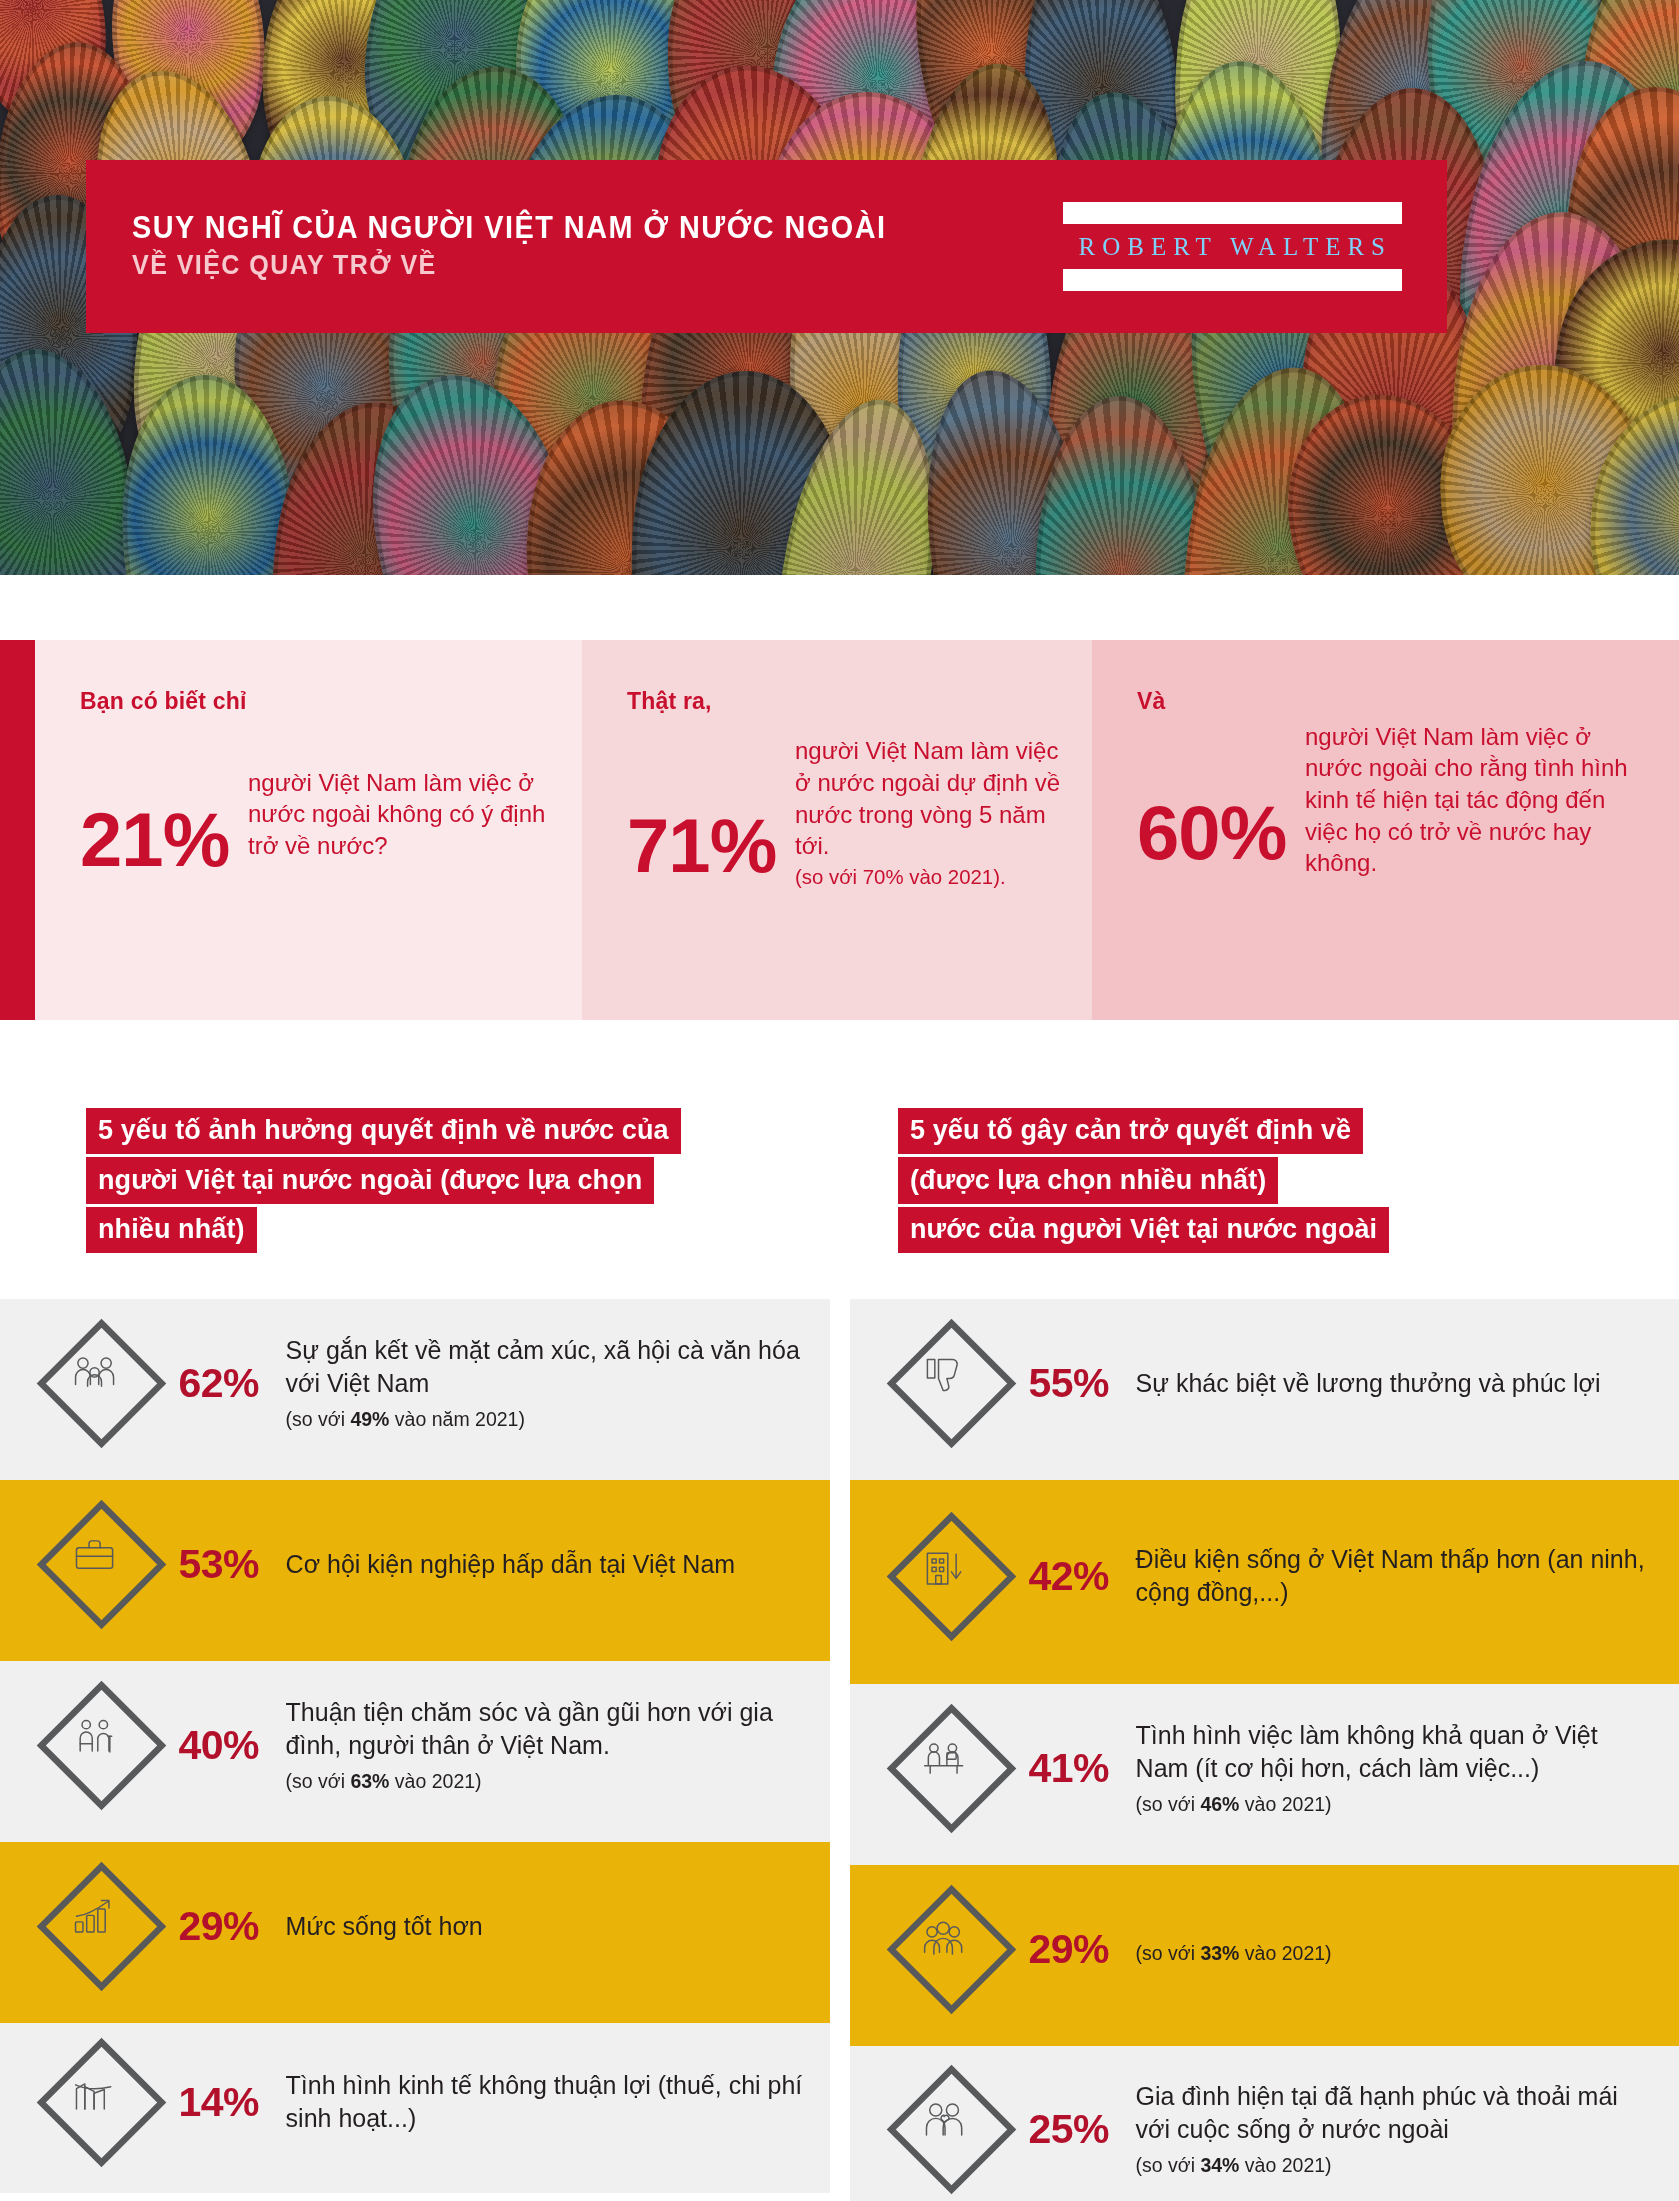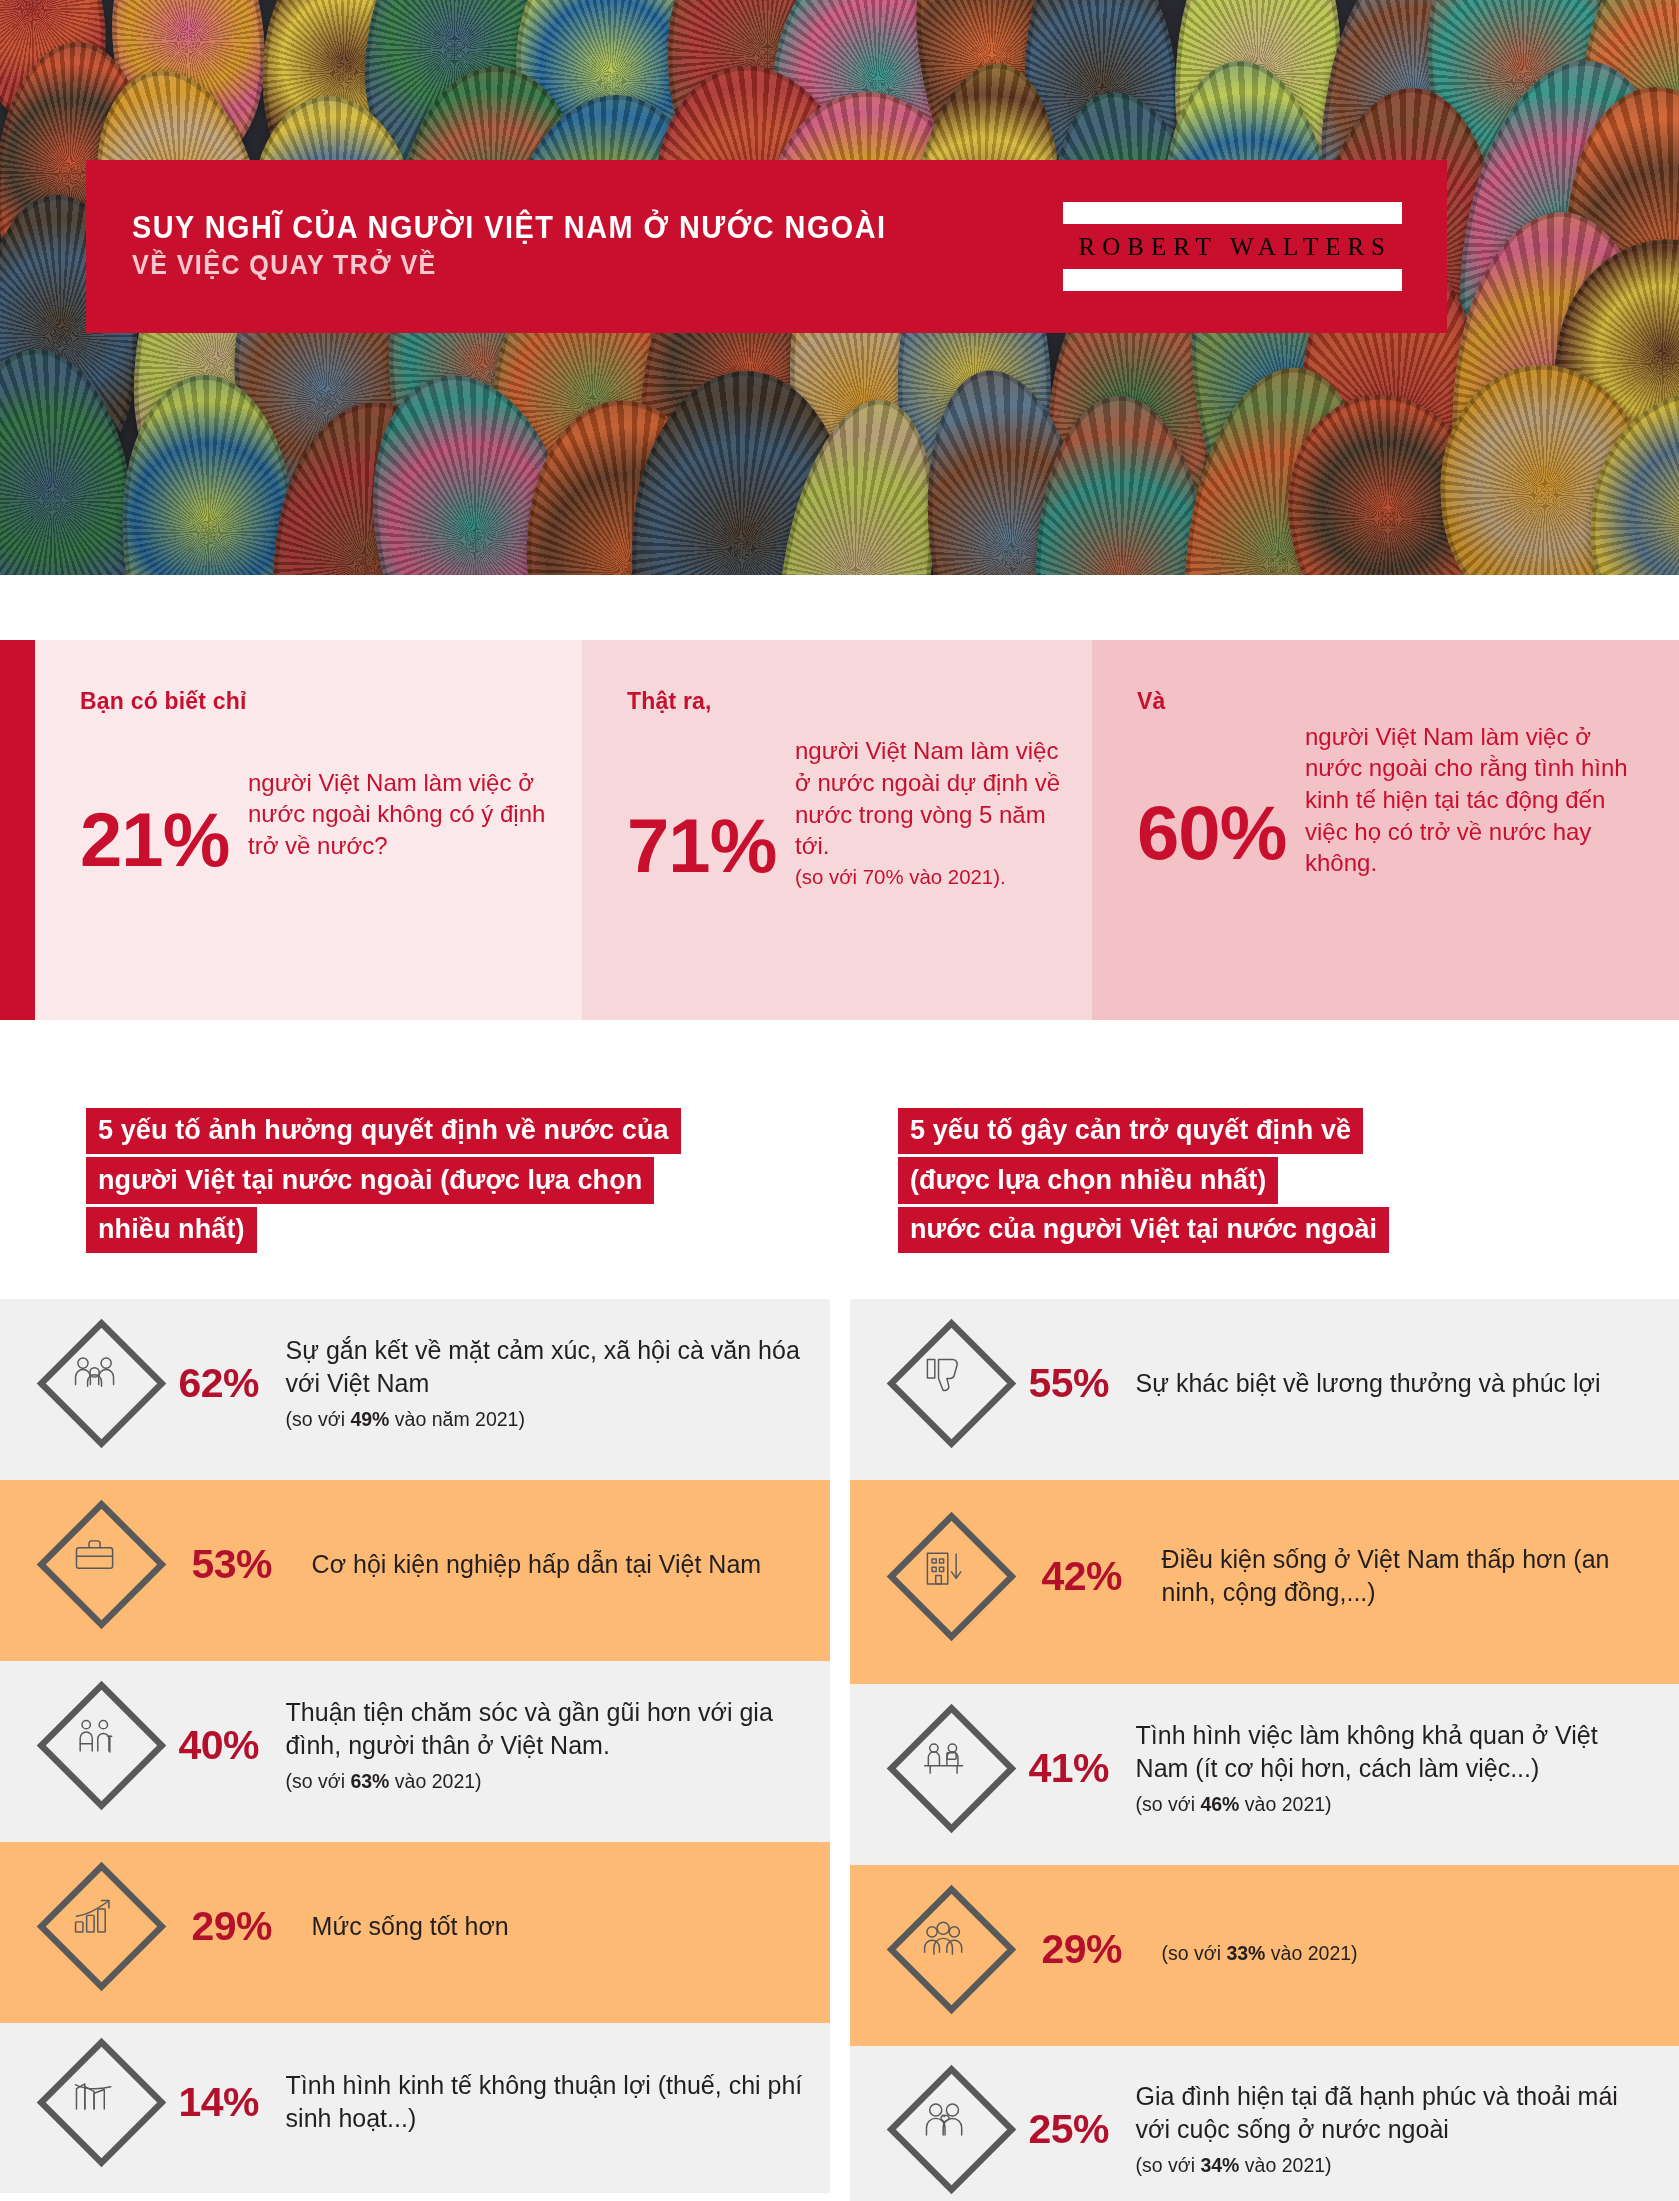--- a/index.html
+++ b/index.html
@@ -24,21 +24,21 @@
     font-size:31px;font-weight:700;color:#ffffff;letter-spacing:1.6px;
     line-height:1.04;white-space:nowrap;transform:scaleX(.93);transform-origin:left center;
   }
   .title-l2{
     font-size:27px;font-weight:700;color:#f6c9ce;letter-spacing:1.5px;
     line-height:1.15;margin-top:6.5px;white-space:nowrap;transform:scaleX(.93);transform-origin:left center;
   }
   .logo{width:339px;margin-right:45px;}
   .logo-bar{height:22px;background:#fff;}
   .logo-name{
-    font-size:25px;letter-spacing:7px;color:#000000;font-weight:400;
+    font-size:25px;letter-spacing:7px;color:#7dd3fc;font-weight:400;
     text-align:center;padding:8.3px 0 8.3px 5.6px;font-family:"Liberation Serif",serif;
   }
   
   .stats{position:absolute;left:0;top:640px;width:1680px;height:380px;display:flex;}
   .stat-stripe{width:35px;background:#c8102e;flex:0 0 35px;}
   .stat-col{position:relative;padding:48px 28px 0 45px;}
   .stat-col.c1{flex:0 0 547px;background:#fae8ea;}
   .stat-col.c2{flex:0 0 510px;background:#f6d7da;}
   .stat-col.c3{flex:1;background:#f2c2c7;}
   .stat-kicker{font-size:23px;font-weight:700;color:#c8102e;letter-spacing:0.2px;}
@@ -66,21 +66,21 @@
     line-height:1.0;padding:9.3px 12px 10.2px 12px;margin-bottom:2.8px;
     letter-spacing:0.1px;white-space:nowrap;
   }
   
   .grid{position:absolute;left:0;top:1299px;width:1680px;height:903px;}
   .col{position:absolute;top:0;width:830px;}
   .col.left{left:0;}
   .col.right{left:850px;}
   .lrow{display:flex;align-items:center;padding:0 24px 12px 32px;}
   .lrow.odd{background:#f0f0f0;}
-  .lrow.even{background:#fdba74;gap:13px;}
+  .lrow.even{background:#eab308;}
   .diamond{flex:0 0 139px;height:139px;position:relative;}
   .diamond svg{position:absolute;left:0;top:0;}
   .pct{
     flex:0 0 109px;font-size:41px;font-weight:700;color:#b3112b;
     text-align:left;letter-spacing:-0.5px;line-height:1;padding-left:7.4px;
   }
   .ltext{flex:1;padding-left:5.6px;}
   .ltitle{font-size:25px;line-height:1.31;color:#231f20;}
   .lnote{font-size:19.5px;line-height:1.3;color:#231f20;margin-top:7.4px;}
   .lnote b{font-weight:700;}

